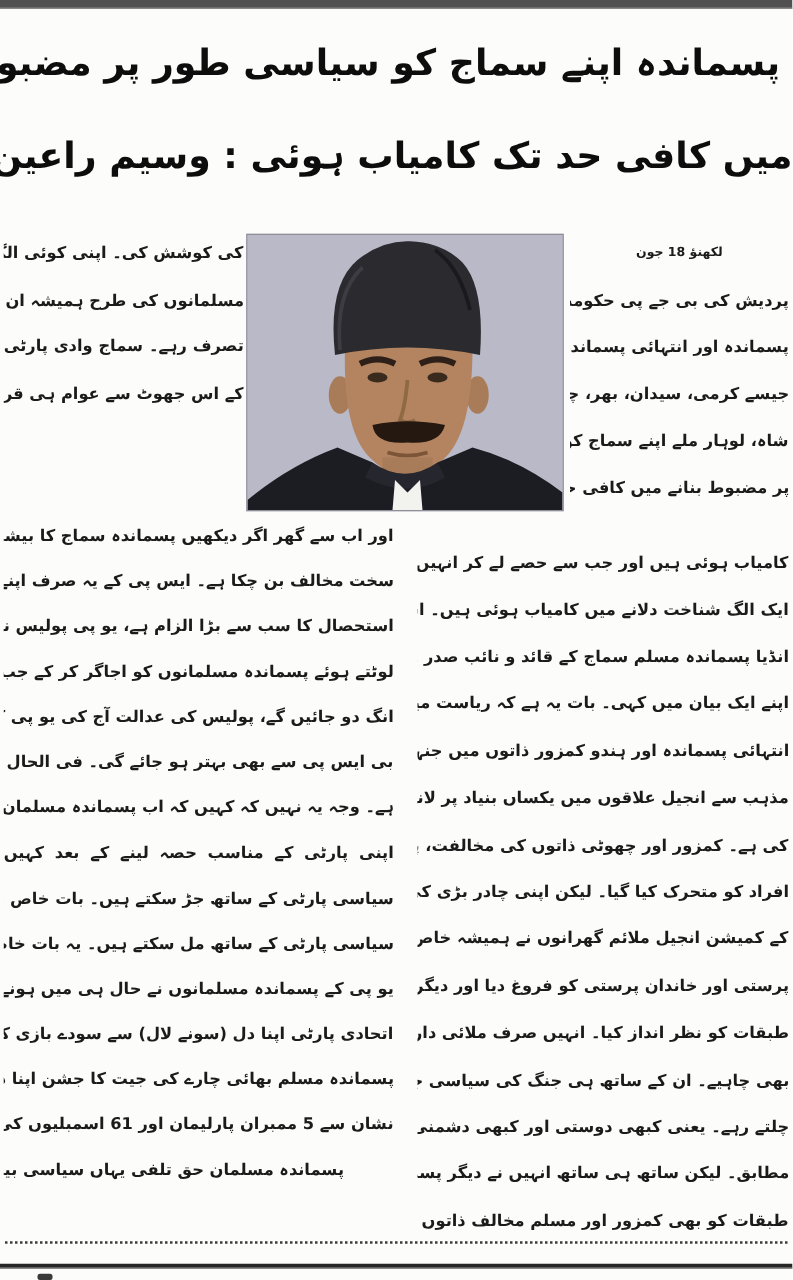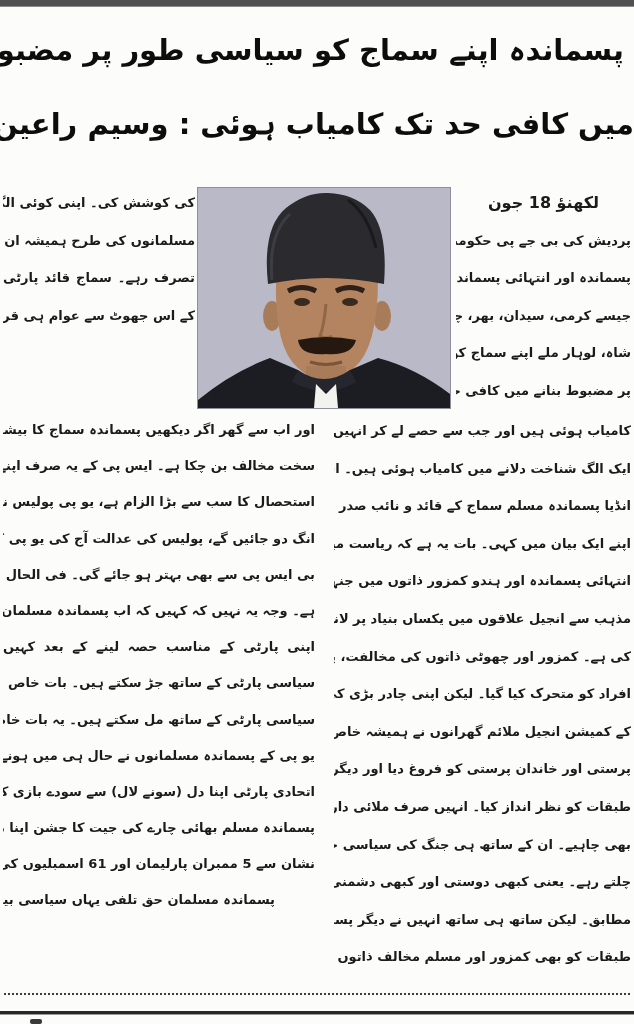--- a/index.html
+++ b/index.html
@@ -24,23 +24,23 @@
   .col{position:absolute;font-weight:bold;font-size:13px;}
   .col .tline{
     text-align:justify;text-align-last:justify;
     height:var(--lh);line-height:var(--lh);
     white-space:nowrap;overflow:hidden;
   }
   .col .tline:last-child{text-align-last:right;}
   .col-left-top{right:439px;top:184px;width:192px;--lh:37.6px;}
   .col-right-top{right:3px;top:184px;width:175px;--lh:37.6px;}
   .col-left-bottom{right:319px;top:412px;width:312px;--lh:36.2px;}
-  .col-right-bottom{right:3px;top:412px;width:297px;--lh:37.6px;}
+  .col-right-bottom{right:3px;top:432px;width:297px;--lh:37.6px;}
   .col-left-bottom .tline:last-child{padding-right:40px;}
-  .dateline{height:37.6px;line-height:37.6px;text-align:center;font-size:16px;white-space:nowrap;overflow:hidden;}
+  .dateline{height:37.6px;line-height:37.6px;text-align:center;font-size:10px;white-space:nowrap;overflow:hidden;}
   .photo{
     position:absolute;left:197px;top:187px;width:252px;height:220px;
     border:1px solid #8f8f9b;background:#bdbdcb;
   }
   .dotted-rule{position:absolute;left:4px;top:993px;width:626px;height:0;border-top:2px dotted #3c3c3c;}
   .bottom-rule{position:absolute;left:0;top:1011px;width:634px;height:3px;background:#272727;border-bottom:1px solid #9a9a9a;}
   .cut-glyph{position:absolute;left:30px;top:1019px;width:12px;height:5px;background:#3a3a3a;border-radius:2px;}
 </style>
 </head>
 <body>
@@ -50,21 +50,21 @@
   <div class="top-rule"></div>
 
   <div class="headline">
     <div class="hl1">پسماندہ اپنے سماج کو سیاسی طور پر مضبوط بنانے</div>
     <div class="hl2">میں کافی حد تک کامیاب ہوئی : وسیم راعین</div>
   </div>
 
   <div class="col col-left-top">
       <div class="tline">کی کوشش کی۔ اپنی کوئی الگ</div>
       <div class="tline">مسلمانوں کی طرح ہمیشہ ان پر</div>
-      <div class="tline">تصرف رہے۔ سماج قائد پارٹی</div>
+      <div class="tline">تصرف رہے۔ سماج وادی پارٹی</div>
       <div class="tline">کے اس جھوٹ سے عوام ہی قریب</div>
     </div>
 
   <div class="photo">
     <svg width="252" height="220" viewBox="0 0 252 220">
       <rect x="0" y="0" width="252" height="220" fill="#bdbdcb"></rect>
       <rect x="0" y="0" width="252" height="220" fill="#b2b2c4" opacity="0.35"></rect>
 
       <ellipse cx="74" cy="128" rx="9" ry="15" fill="#a87c58"></ellipse>
       <ellipse cx="184" cy="128" rx="9" ry="15" fill="#a87c58"></ellipse>
@@ -106,20 +106,21 @@
         <div class="tline">جیسے کرمی، سیدان، بھر، چوہان</div>
         <div class="tline">شاہ، لوہار ملے اپنے سماج کو سیاسی طور</div>
         <div class="tline">پر مضبوط بنانے میں کافی حد تک</div>
       </div>
   </div>
 
   <div class="col col-left-bottom">
       <div class="tline">اور اب سے گھر اگر دیکھیں پسماندہ سماج کا بیشتر حصہ</div>
       <div class="tline">سخت مخالف بن چکا ہے۔ ایس پی کے یہ صرف اپنے</div>
       <div class="tline">استحصال کا سب سے بڑا الزام ہے، یو پی پولیس نے</div>
+      <div class="tline">لوٹتے ہوئے پسماندہ مسلمانوں کو اجاگر کر کے جب</div>
       <div class="tline">انگ دو جائیں گے، پولیس کی عدالت آج کی یو پی کی</div>
       <div class="tline">بی ایس پی سے بھی بہتر ہو جائے گی۔ فی الحال صدر</div>
       <div class="tline">ہے۔ وجہ یہ نہیں کہ کہیں کہ اب پسماندہ مسلمان بھی</div>
       <div class="tline">اپنی پارٹی کے مناسب حصہ لینے کے بعد کہیں</div>
       <div class="tline">سیاسی پارٹی کے ساتھ جڑ سکتے ہیں۔ بات خاص طور</div>
       <div class="tline">سیاسی پارٹی کے ساتھ مل سکتے ہیں۔ یہ بات خاص طور پر</div>
       <div class="tline">یو پی کے پسماندہ مسلمانوں نے حال ہی میں ہونے</div>
       <div class="tline">اتحادی پارٹی اپنا دل (سونے لال) سے سودے بازی کے</div>
       <div class="tline">پسماندہ مسلم بھائی چارے کی جیت کا جشن اپنا دل کے</div>
       <div class="tline">نشان سے 5 ممبران پارلیمان اور 61 اسمبلیوں کی جیت</div>

